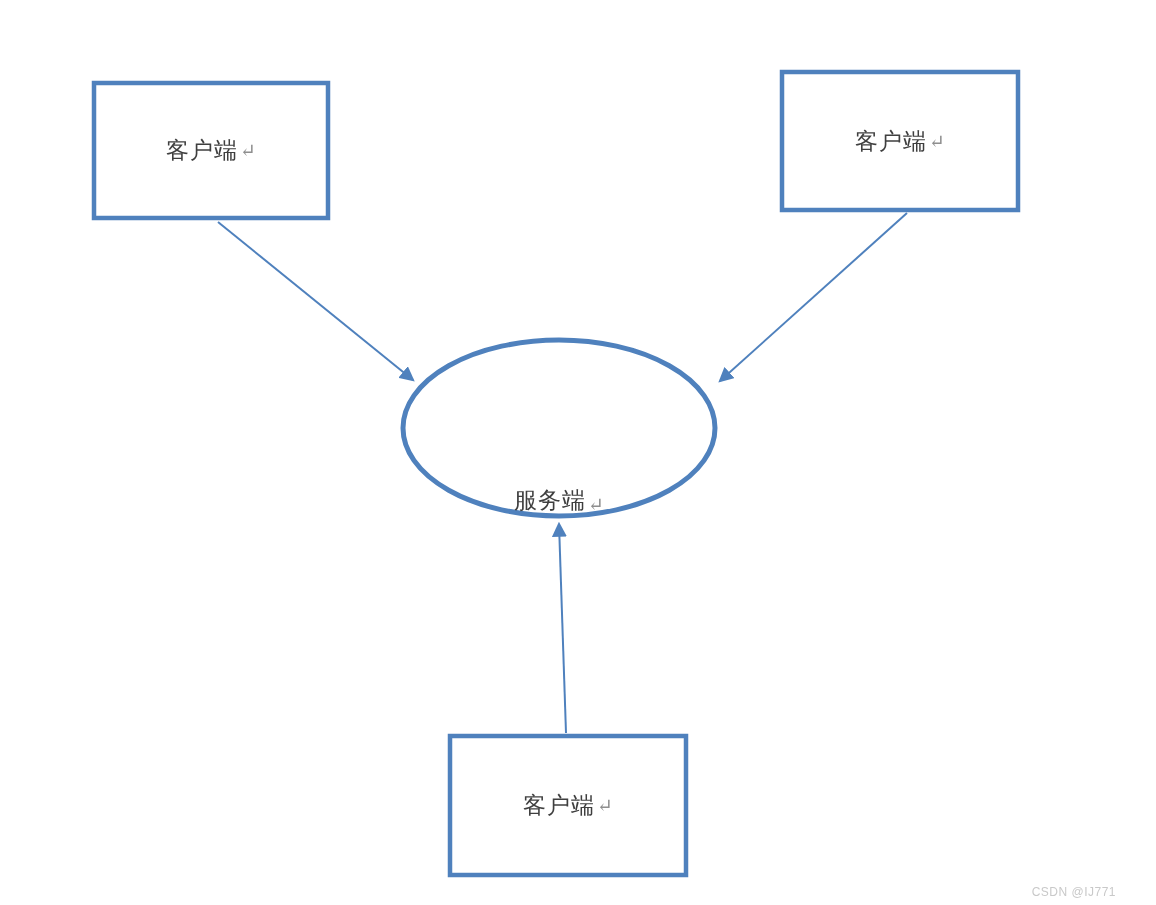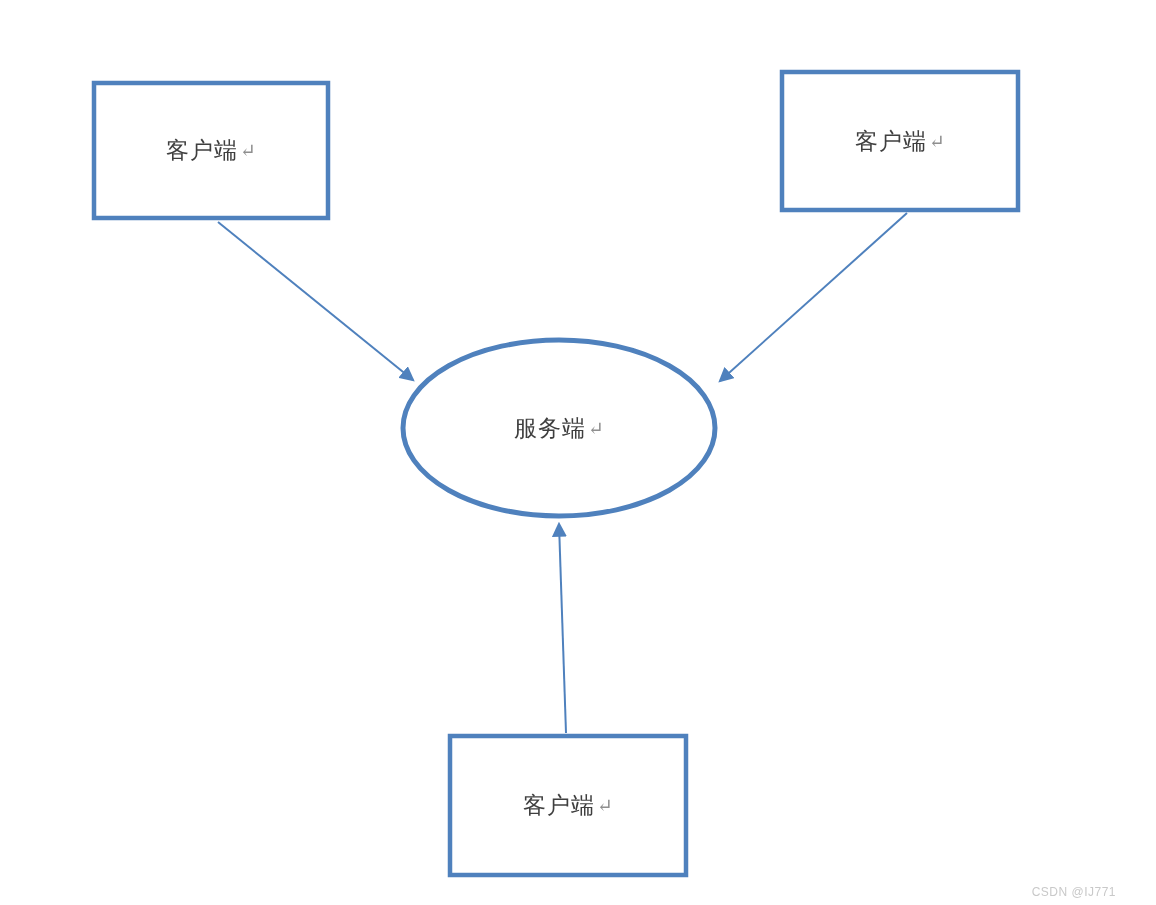--- a/index.html
+++ b/index.html
@@ -68,21 +68,21 @@
   <div class="node-label" style="left:94px;top:83px;width:234px;height:135px;">
     <span>客户端</span>
       <span class="mark">↵</span>
   </div>
 
   <div class="node-label" style="left:782px;top:72px;width:236px;height:138px;">
     <span>客户端</span>
       <span class="mark">↵</span>
   </div>
 
-  <div class="node-label" style="left:403px;top:340px;width:312px;height:176px;">
+  <div class="node-label" style="left:403px;top:340px;width:312px;height:176px;align-items:flex-end;">
     <span>服务端</span>
       <span class="mark">↵</span>
   </div>
 
   <div class="node-label" style="left:450px;top:736px;width:236px;height:139px;">
     <span>客户端</span>
       <span class="mark">↵</span>
   </div>
 
   <div class="watermark">CSDN @IJ771</div>

